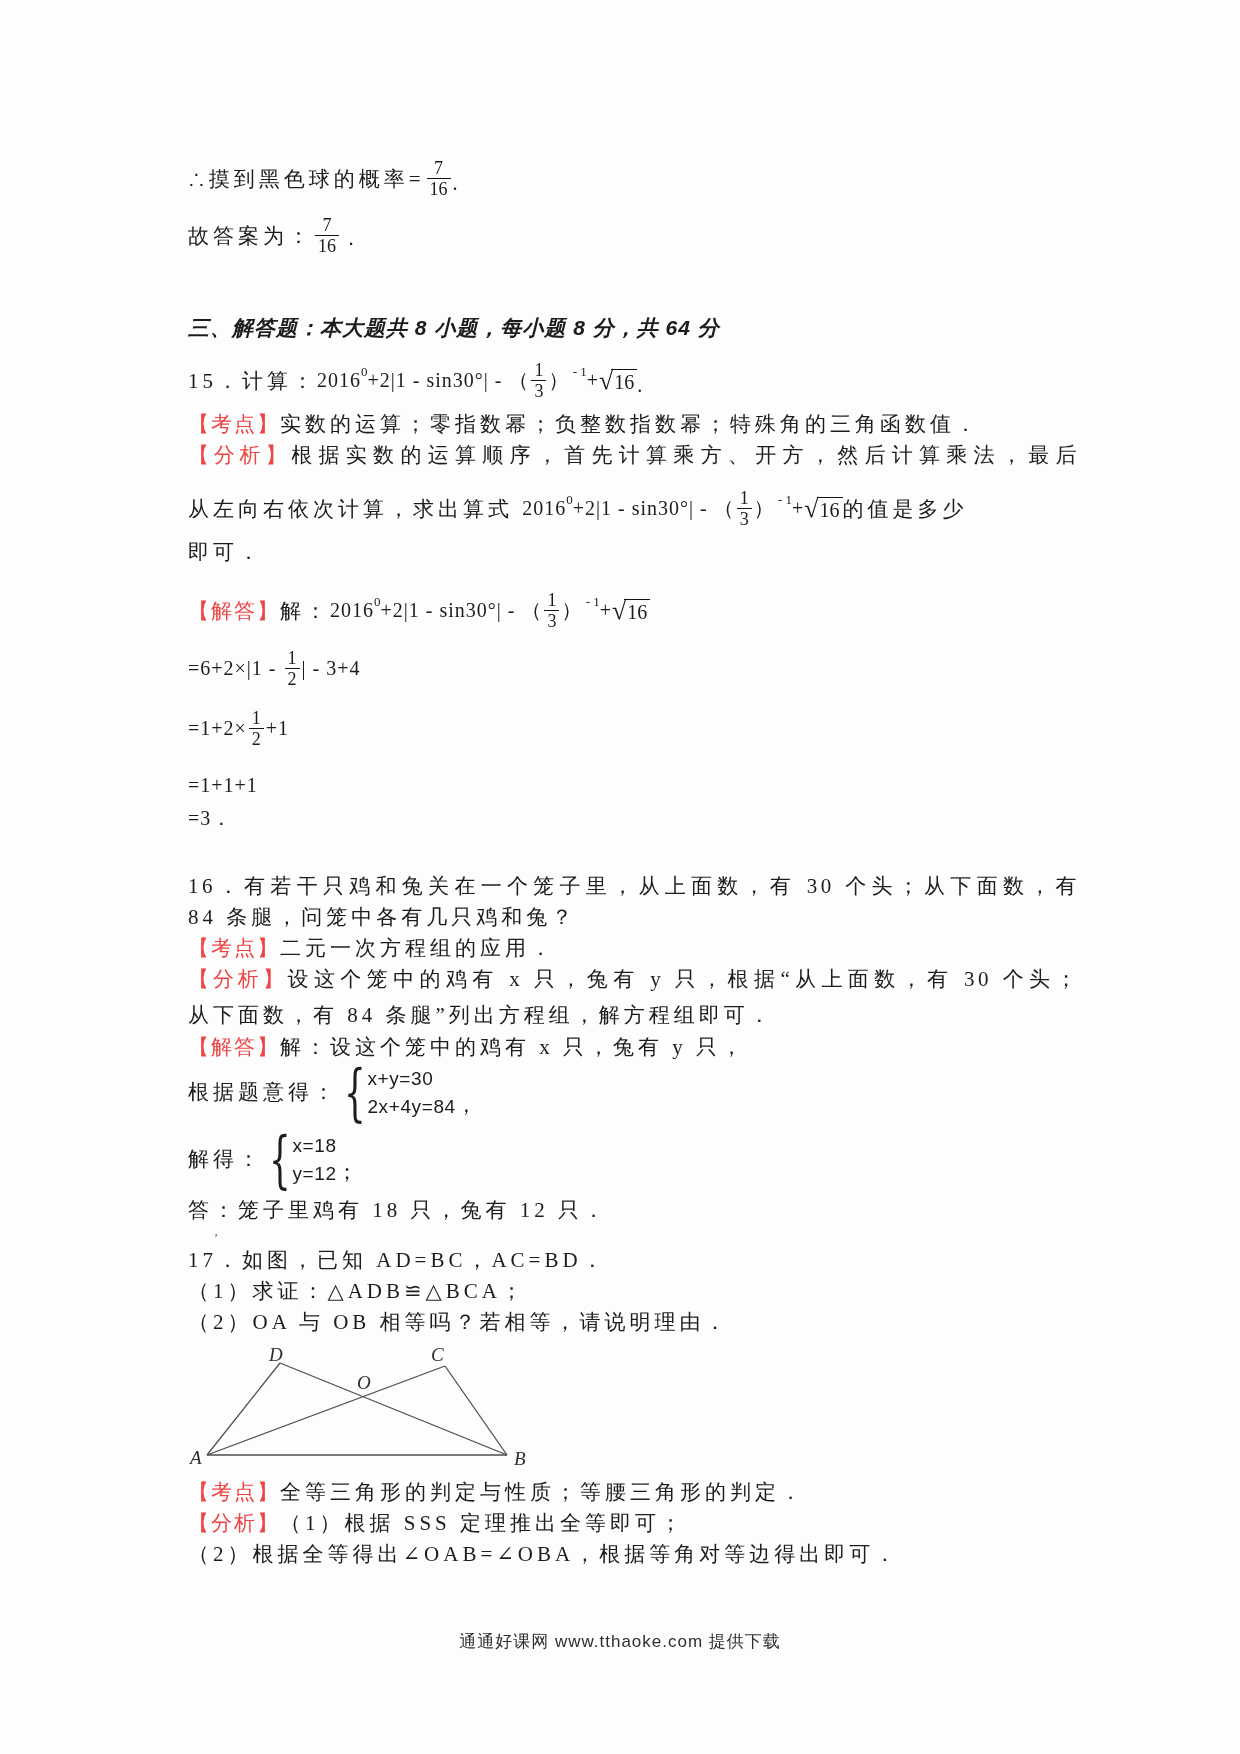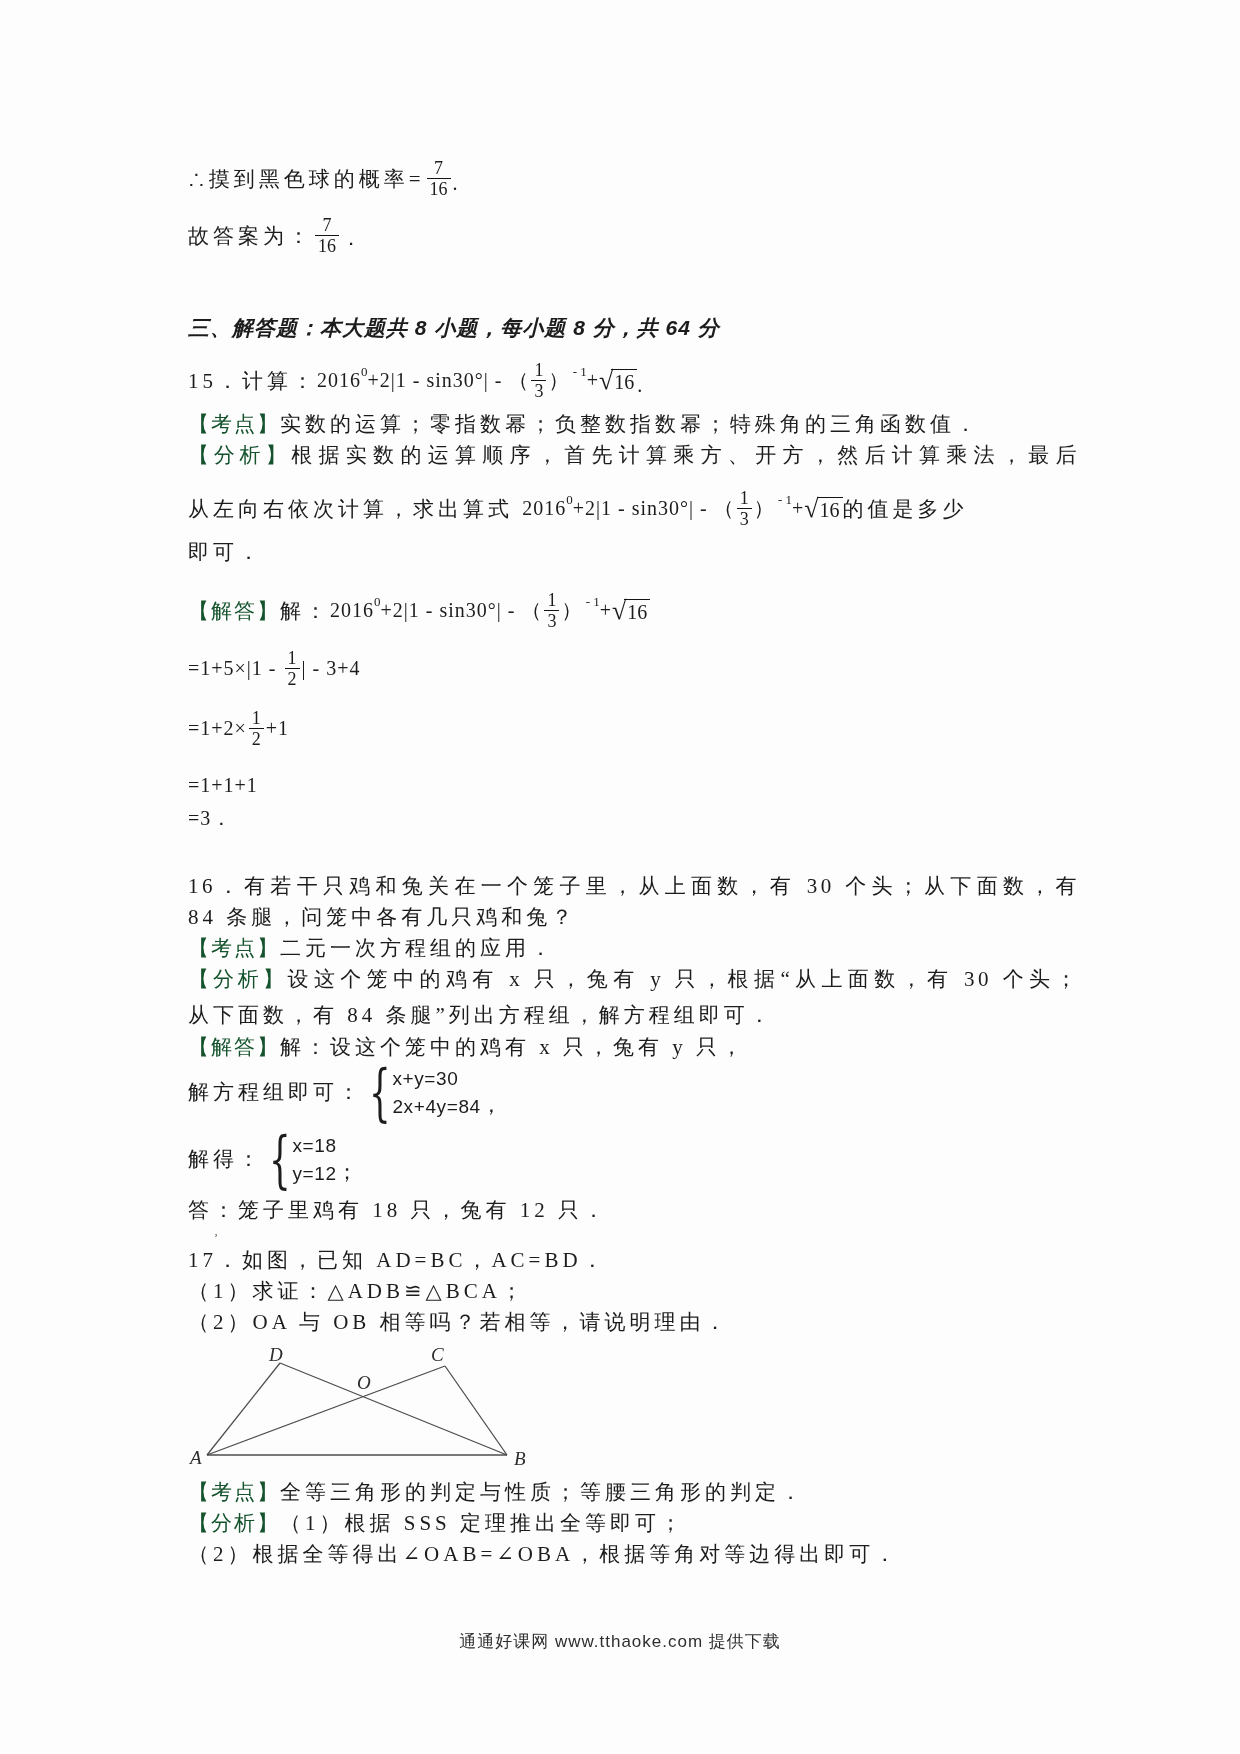--- a/index.html
+++ b/index.html
@@ -11,21 +11,21 @@
   }
   main{padding:158px 160px 0 188px;}
   
   .line{font-size:21px;line-height:31px;letter-spacing:4px;white-space:nowrap;}
   .line.just{white-space:normal;text-align:justify;text-align-last:justify;letter-spacing:3.5px;}
   .line.m{letter-spacing:1px;font-size:20px;}
   .heading{
     font-family:"Liberation Sans","DejaVu Sans",sans-serif;
     font-weight:bold;font-size:21px;line-height:30px;letter-spacing:1px;white-space:nowrap;
   }
-  .lab{color:#14532d;letter-spacing:2px;}
+  .lab{color:#ef4444;letter-spacing:2px;}
   
   .fline{display:flex;align-items:center;font-size:21px;min-height:41px;}
   .fline .cn{letter-spacing:4px;white-space:pre;}
   .fline .m{letter-spacing:1px;white-space:pre;font-size:20px;}
   .fline .lab{white-space:pre;}
   .sup{font-size:13px;line-height:13px;align-self:flex-start;margin-top:5px;white-space:pre;letter-spacing:0;}
   .frac{display:inline-flex;flex-direction:column;align-items:center;margin:0 2px;}
   .frac .n,.frac .d{font-size:18px;line-height:20px;padding:0 3px;letter-spacing:0;}
   .frac .d{border-top:1.6px solid #141414;}
   .sqrt{display:inline-flex;align-items:flex-start;}
@@ -125,21 +125,21 @@
       </span>
       <span class="m part">）</span>
       <span class="sup part"> - 1</span>
       <span class="m part">+</span>
       <span class="sqrt">
         <span class="s">√</span>
         <span class="r">16</span>
       </span>
     </div>
     <div class="fline" style="margin-top: 17px;">
-      <span class="m part">=1+5×|1 - </span>
+      <span class="m part">=6+2×|1 - </span>
       <span class="frac">
         <span class="n">1</span>
         <span class="d">2</span>
       </span>
       <span class="m part">| - 3+4</span>
     </div>
     <div class="fline" style="margin-top: 19px;">
       <span class="m part">=1+2×</span>
       <span class="frac">
         <span class="n">1</span>
@@ -149,21 +149,21 @@
     </div>
     <div class="line m" style="margin-top: 21px;">=1+1+1</div>
     <div class="line m" style="margin-top: 2px;">=3．</div>
     <div class="line just" style="margin-top: 37px;">16．有若干只鸡和兔关在一个笼子里，从上面数，有 30 个头；从下面数，有</div>
     <div class="line">84 条腿，问笼中各有几只鸡和兔？</div>
     <div class="line"><span class="lab">【考点】</span><span class="cn">二元一次方程组的应用．</span></div>
     <div class="line just"><span class="lab">【分析】</span><span class="cn">设这个笼中的鸡有 x 只，兔有 y 只，根据“从上面数，有 30 个头；</span></div>
     <div class="line" style="margin-top: 5px;">从下面数，有 84 条腿”列出方程组，解方程组即可．</div>
     <div class="line" style="margin-top: 1px;"><span class="lab">【解答】</span><span class="cn">解：设这个笼中的鸡有 x 只，兔有 y 只，</span></div>
     <div class="sysline">
-      <span class="cn">解方程组即可：</span>
+      <span class="cn">根据题意得：</span>
       <span class="sys-brace">{</span>
       <span class="sys-eqs">
         <span class="eq">x+y=30</span>
         <span class="eq">2x+4y=84</span>
       </span>
       <span class="sys-tail cn">，</span>
     </div>
     <div class="sysline" style="margin-top: 9px;">
       <span class="cn">解得：</span>
       <span class="sys-brace">{</span>

